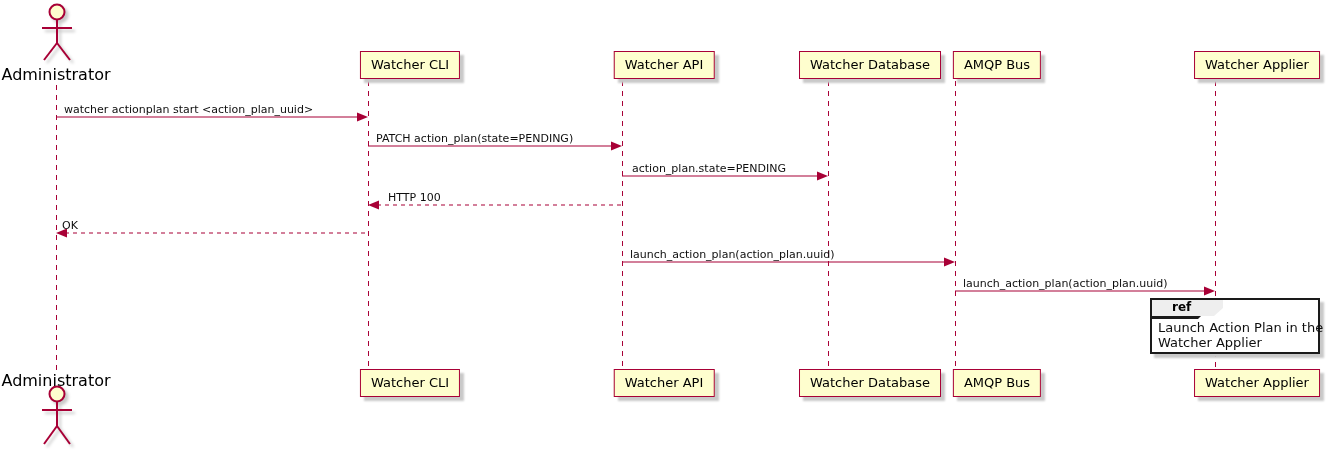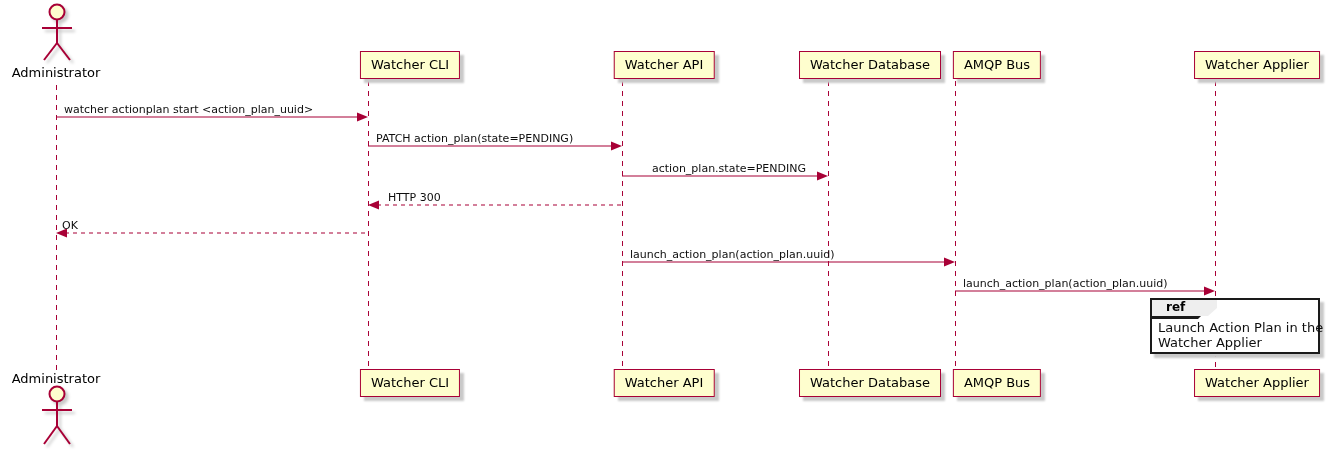--- a/index.html
+++ b/index.html
@@ -20,38 +20,38 @@
   .participant {
     position:absolute; transform:translateX(-50%);
     background:#FEFECE; border:1.8px solid #A80036; color:#000;
     font-size:13px; line-height:26px; height:26px; padding:0 10px;
     white-space:nowrap; text-align:center;
     box-shadow:4px 4px 2px #c9c9c9;
     margin-left:42px;
   }
   .actor-label {
     position:absolute; transform:translateX(-50%);
-    font-size:13px; color:#000; white-space:nowrap;
+    font-size:16px; color:#000; white-space:nowrap;
   }
   .msg-label {
     position:absolute; font-size:11px; color:#0e0e0e; white-space:nowrap;
   }
   .ref-box {
     position:absolute; left:1150px; top:298px; width:166px; height:52px;
     background:#ffffff; border:2px solid #1a1a1a;
     box-shadow:4px 4px 2px #c9c9c9;
   }
   .ref-tab-border {
     position:absolute; left:-2px; top:-2px; width:58px; height:21px; background:#1a1a1a;
     clip-path:polygon(0 0, 100% 0, 100% 52%, calc(100% - 10px) 100%, 0 100%);
   }
   .ref-tab {
     position:absolute; left:0px; top:0px; width:51px; height:16px; background:#EEEEEE;
     clip-path:polygon(0 0, 100% 0, 100% 50%, calc(100% - 9px) 100%, 0 100%);
-    font-size:12px; font-weight:bold; color:#000; padding-left:14px; line-height:15px;
+    font-size:12px; font-weight:bold; color:#000; padding-left:20px; line-height:15px;
   }
   .ref-body {
     position:absolute; left:6px; top:20px; font-size:13px; color:#0e0e0e; line-height:15px;
     white-space:nowrap;
   }
 </style>
 </head>
 <body>
 
 <div id="canvas">
@@ -128,22 +128,22 @@
   <div class="participant" style="left:1215px; top:51px;">Watcher Applier</div>
 
   <div class="participant" style="left:368px;  top:369px;">Watcher CLI</div>
   <div class="participant" style="left:622px;  top:369px;">Watcher API</div>
   <div class="participant" style="left:828px;  top:369px;">Watcher Database</div>
   <div class="participant" style="left:955px;  top:369px;">AMQP Bus</div>
   <div class="participant" style="left:1215px; top:369px;">Watcher Applier</div>
 
   <div class="msg-label" style="left:376px; top:132px;">PATCH action_plan(state=PENDING)</div>
   <div class="msg-label" style="left:64px;  top:103px;">watcher actionplan start &lt;action_plan_uuid&gt;</div>
-  <div class="msg-label" style="left:632px; top:162px;margin-left:20px;">action_plan.state=PENDING</div>
-  <div class="msg-label" style="left:388px; top:191px;">HTTP 300</div>
+  <div class="msg-label" style="left:632px; top:162px;">action_plan.state=PENDING</div>
+  <div class="msg-label" style="left:388px; top:191px;">HTTP 100</div>
   <div class="msg-label" style="left:62px;  top:219px;">OK</div>
   <div class="msg-label" style="left:630px; top:248px;">launch_action_plan(action_plan.uuid)</div>
   <div class="msg-label" style="left:963px; top:277px;">launch_action_plan(action_plan.uuid)</div>
 
   <div class="ref-box">
     <div class="ref-tab-border"></div>
     <div class="ref-tab">ref</div>
     <div class="ref-body">
       <div>Launch Action Plan in the</div>
       <div>Watcher Applier</div>

